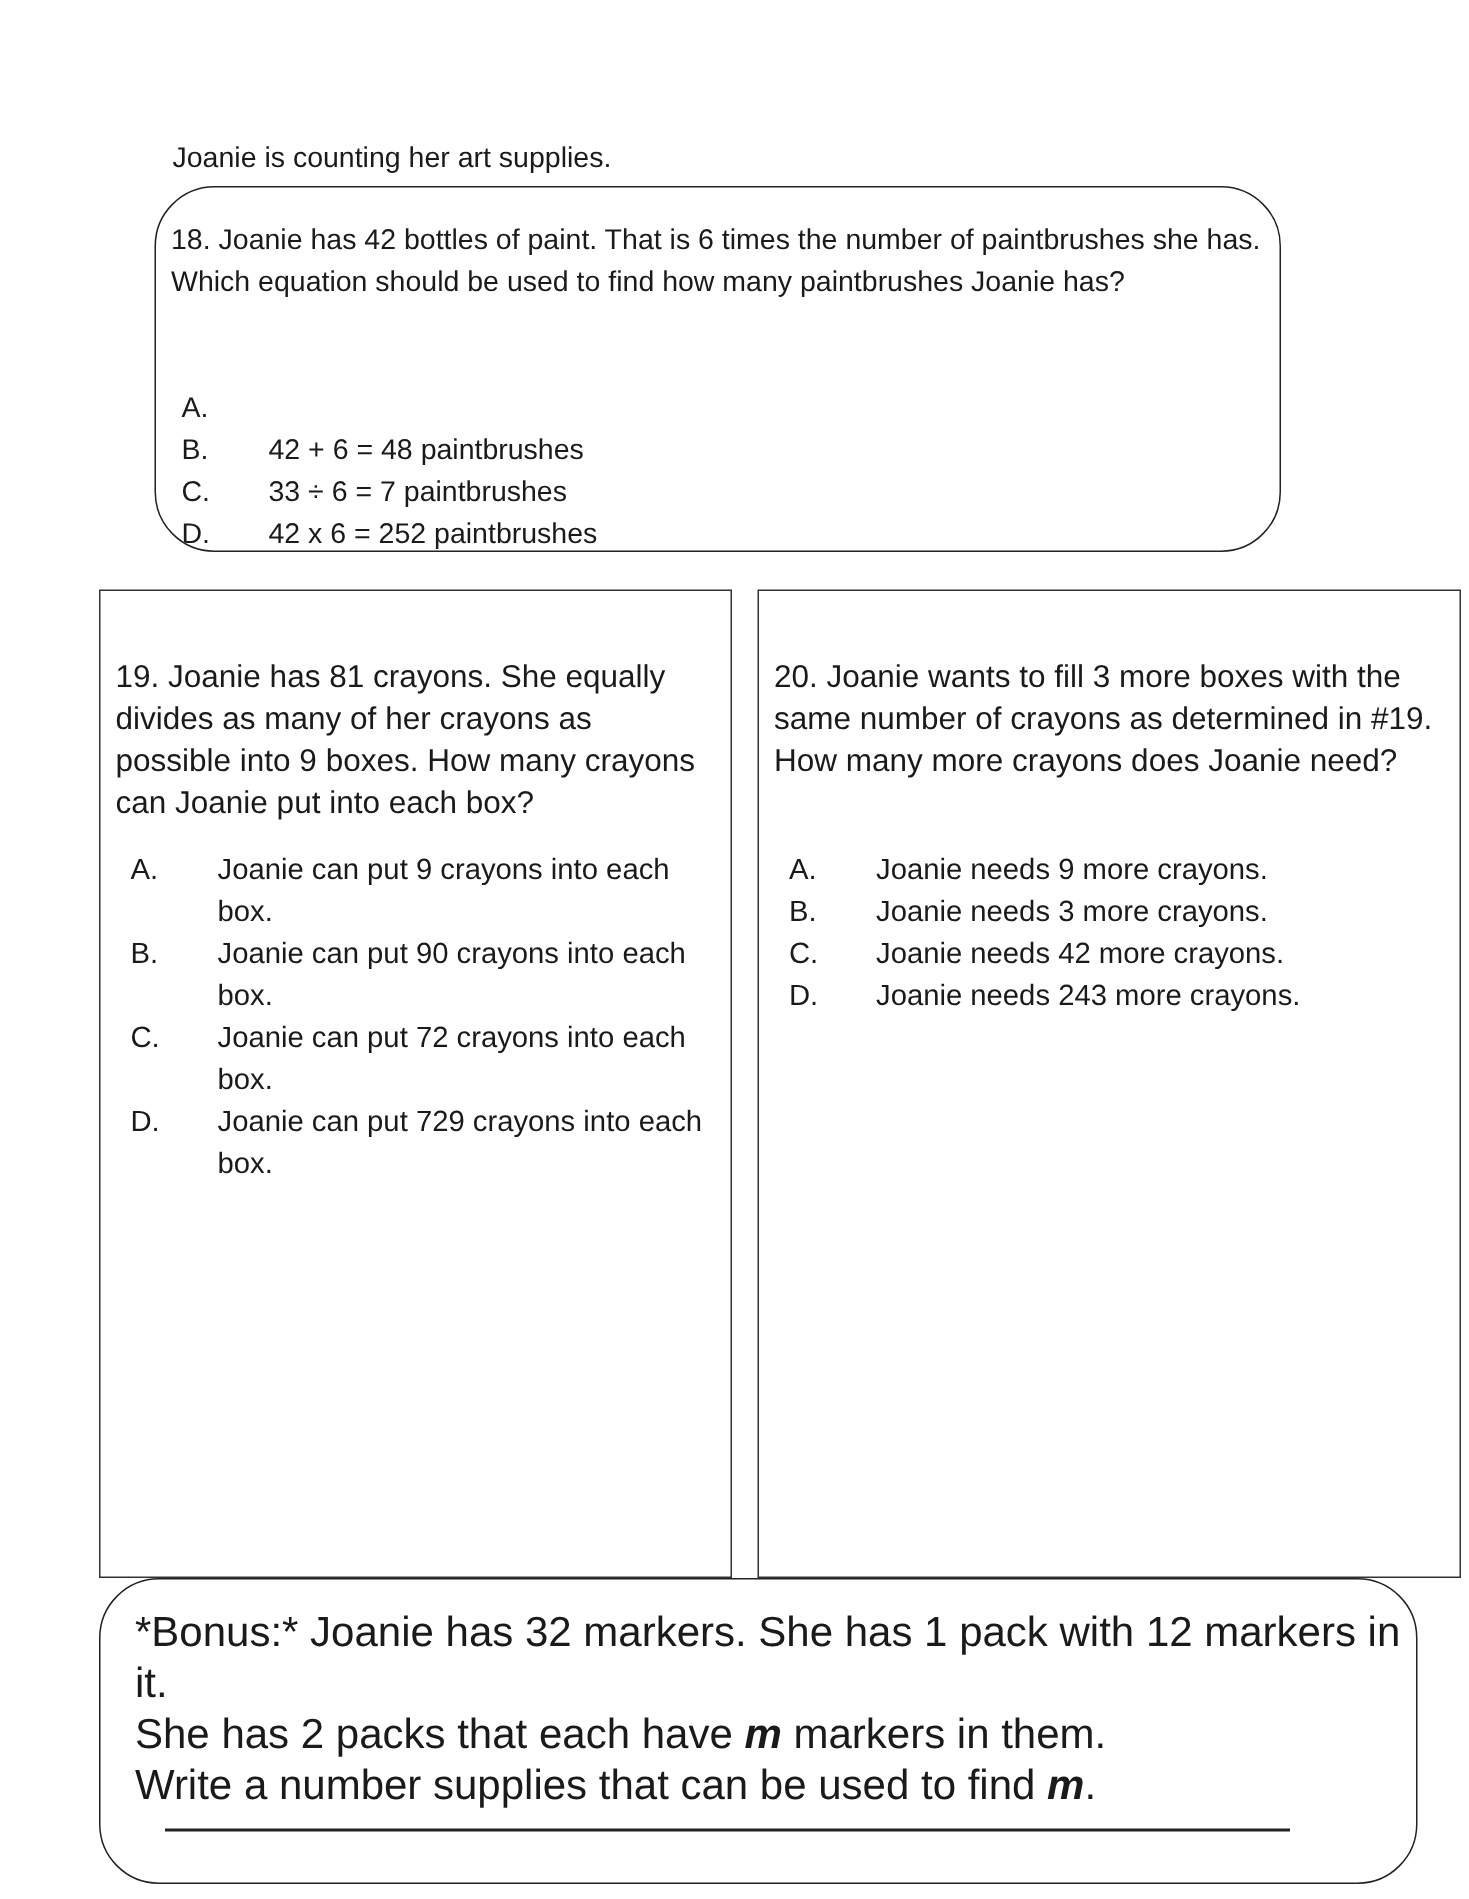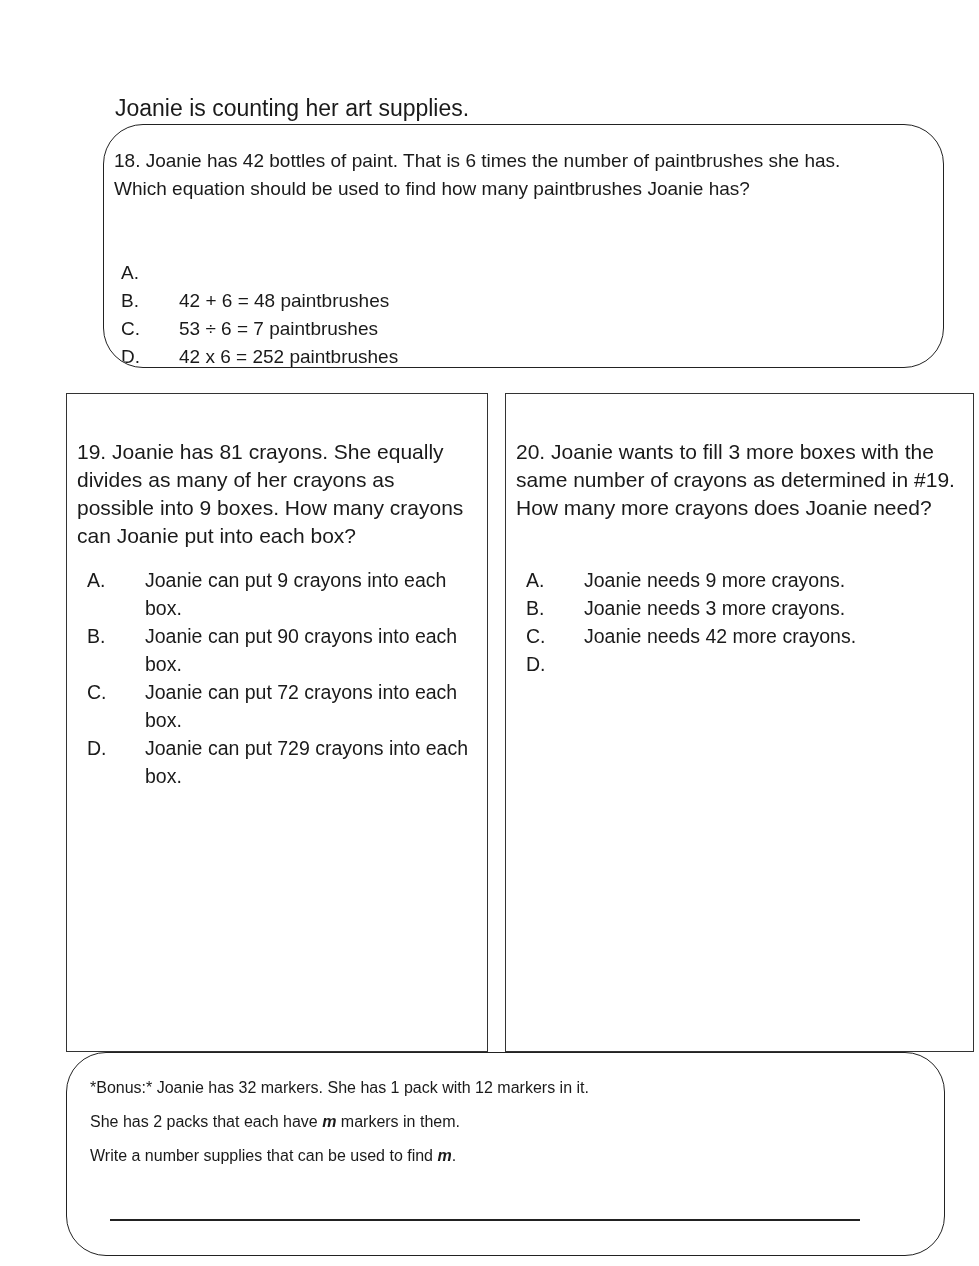--- a/index.html
+++ b/index.html
@@ -1,52 +1,52 @@
 <!DOCTYPE html>
 <html><head>
 <meta charset="utf-8">
 <style>
   html, body { margin:0; padding:0; background:#ffffff; }
   body { width:979px; height:1266px; position:relative; overflow:hidden;
          font-family:"Liberation Sans", sans-serif; color:#1a1a1a; }
   .abs { position:absolute; }
-  .intro { left:115px; top:95px; font-size:23px; }
-  .box18 { left:103px; top:124px; width:841px; height:244px;
+  .intro { left:115px; top:95px; font-size:19px; }
+  .box18 { left:103px; top:124px; width:751px; height:244px;
            border:1.5px solid #222; border-radius:40px; box-sizing:border-box; overflow:hidden; }
   .q18 { position:absolute; left:10px; top:22px; width:770px; font-size:19px; line-height:28px; }
   .opts { position:absolute; font-size:19px; line-height:28px; }
   .opt { display:flex; }
   .opt .l { width:58px; }
   .opt .t { flex:1; }
   .col { top:393px; width:422px; height:659px; border:1.5px solid #333; box-sizing:border-box; }
   .col .q { position:absolute; left:10px; top:44px; right:14px; font-size:21px; line-height:28px; }
   .col .opts { left:20px; right:10px; top:172px; font-size:19.5px; }
   .bonus { left:66px; top:1052px; width:879px; height:204px;
            border:1.5px solid #222; border-radius:40px; box-sizing:border-box; }
-  .bonus .txt { position:absolute; left:23px; top:18px; font-size:16px; line-height:34px; }
+  .bonus .txt { position:absolute; left:23px; top:18px; font-size:28px; line-height:34px; }
   .bonus .line { position:absolute; left:43px; top:166px; width:750px; height:2px; background:#222; }
 </style>
 </head>
 <body>
 
 <div class="abs intro">Joanie is counting her art supplies.</div>
 
 <div class="abs box18">
   <div class="q18">18.  Joanie has 42 bottles of paint.  That is 6 times the number of paintbrushes she has.  Which equation should be used to find how many paintbrushes Joanie has?</div>
   <div class="opts" style="left:17px; top:134px;">
     <div class="opt">
         <span class="l">A.</span>
       </div>
     <div class="opt">
         <span class="l">B.</span>
         <span class="t">42 + 6 = 48 paintbrushes</span>
       </div>
     <div class="opt">
         <span class="l">C.</span>
-        <span class="t">53 ÷ 6 = 7 paintbrushes</span>
+        <span class="t">33 ÷ 6 = 7 paintbrushes</span>
       </div>
     <div class="opt">
         <span class="l">D.</span>
         <span class="t">42 x 6 = 252 paintbrushes</span>
       </div>
   </div>
 </div>
 
 <div class="abs col" style="left:66px;">
   <div class="q">19. Joanie has 81 crayons.  She equally divides as many of her crayons as possible into 9 boxes.  How many crayons can Joanie put into each box?</div>
@@ -80,20 +80,21 @@
     <div class="opt">
         <span class="l">B.</span>
         <span class="t">Joanie needs 3 more crayons.</span>
       </div>
     <div class="opt">
         <span class="l">C.</span>
         <span class="t">Joanie needs 42 more crayons.</span>
       </div>
     <div class="opt">
         <span class="l">D.</span>
+        <span class="t">Joanie needs 243 more crayons.</span>
       </div>
   </div>
 </div>
 
 <div class="abs bonus">
   <div class="txt">
     <div>*Bonus:*  Joanie has 32 markers.  She has 1 pack with 12 markers in it.</div>
     <div><span>She has 2 packs that each have </span><b><i>m</i></b><span> markers in them.</span></div>
     <div><span>Write a number supplies that can be used to find </span><b><i>m</i></b><span>.</span></div>
   </div>

